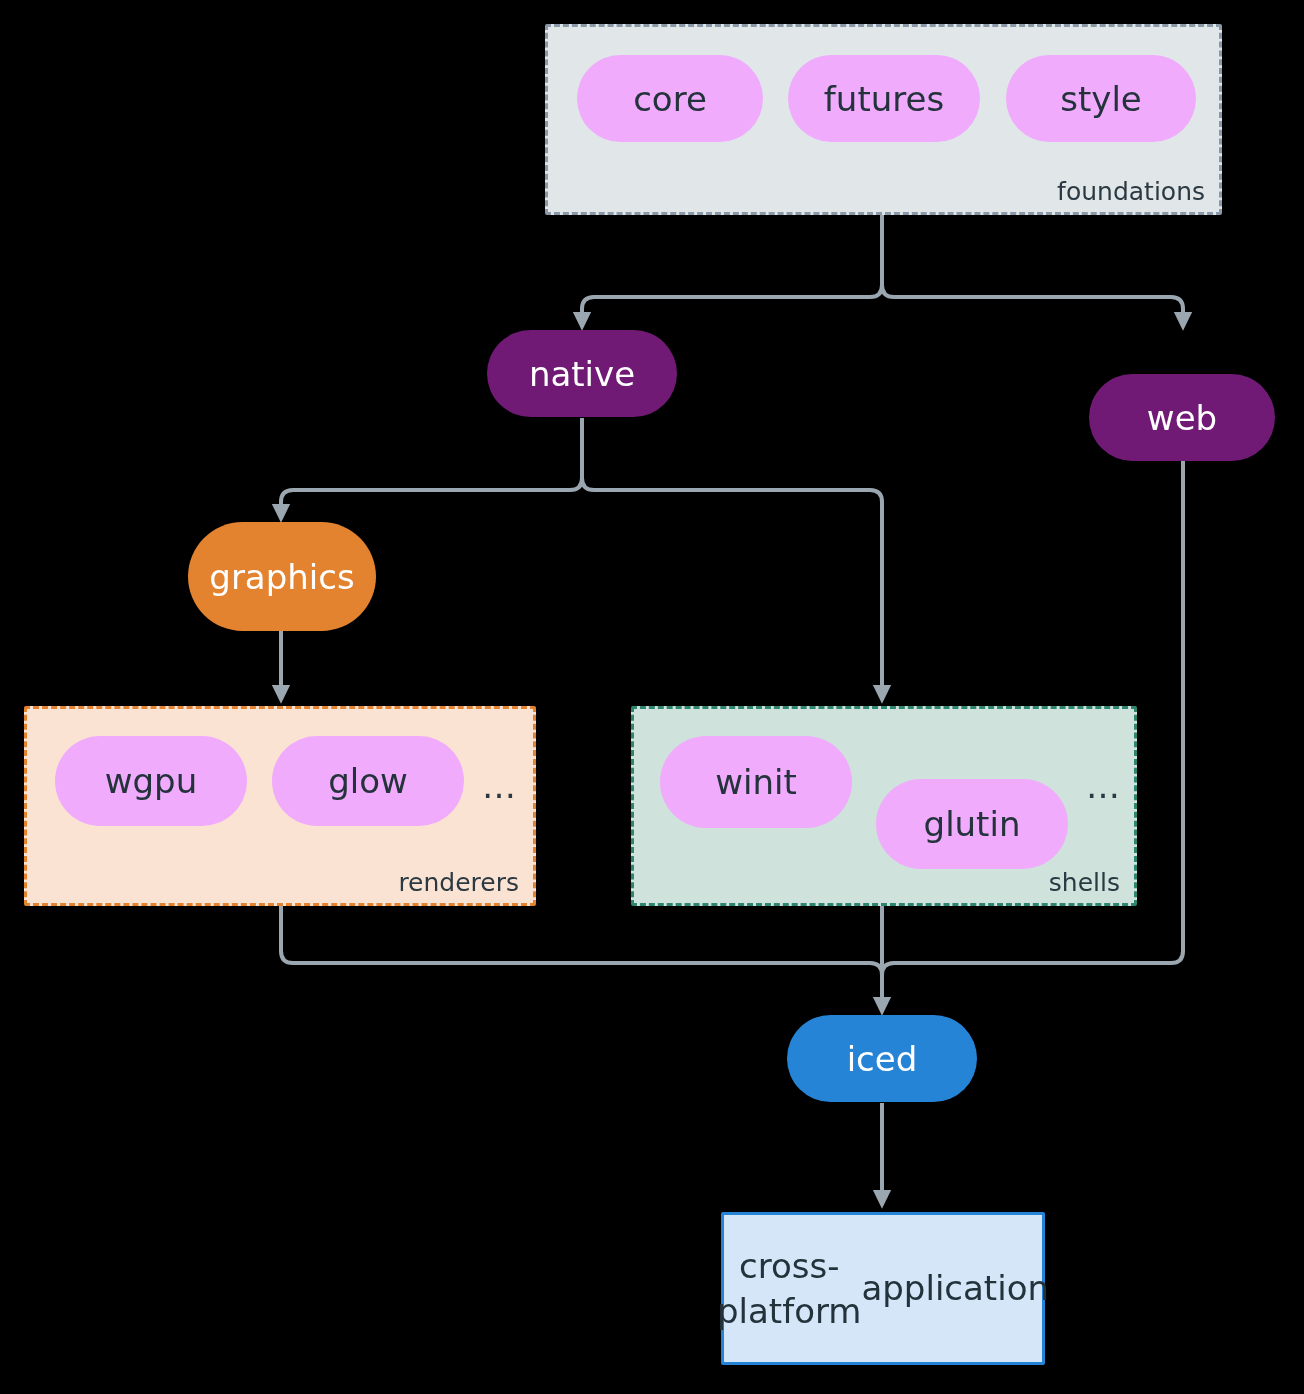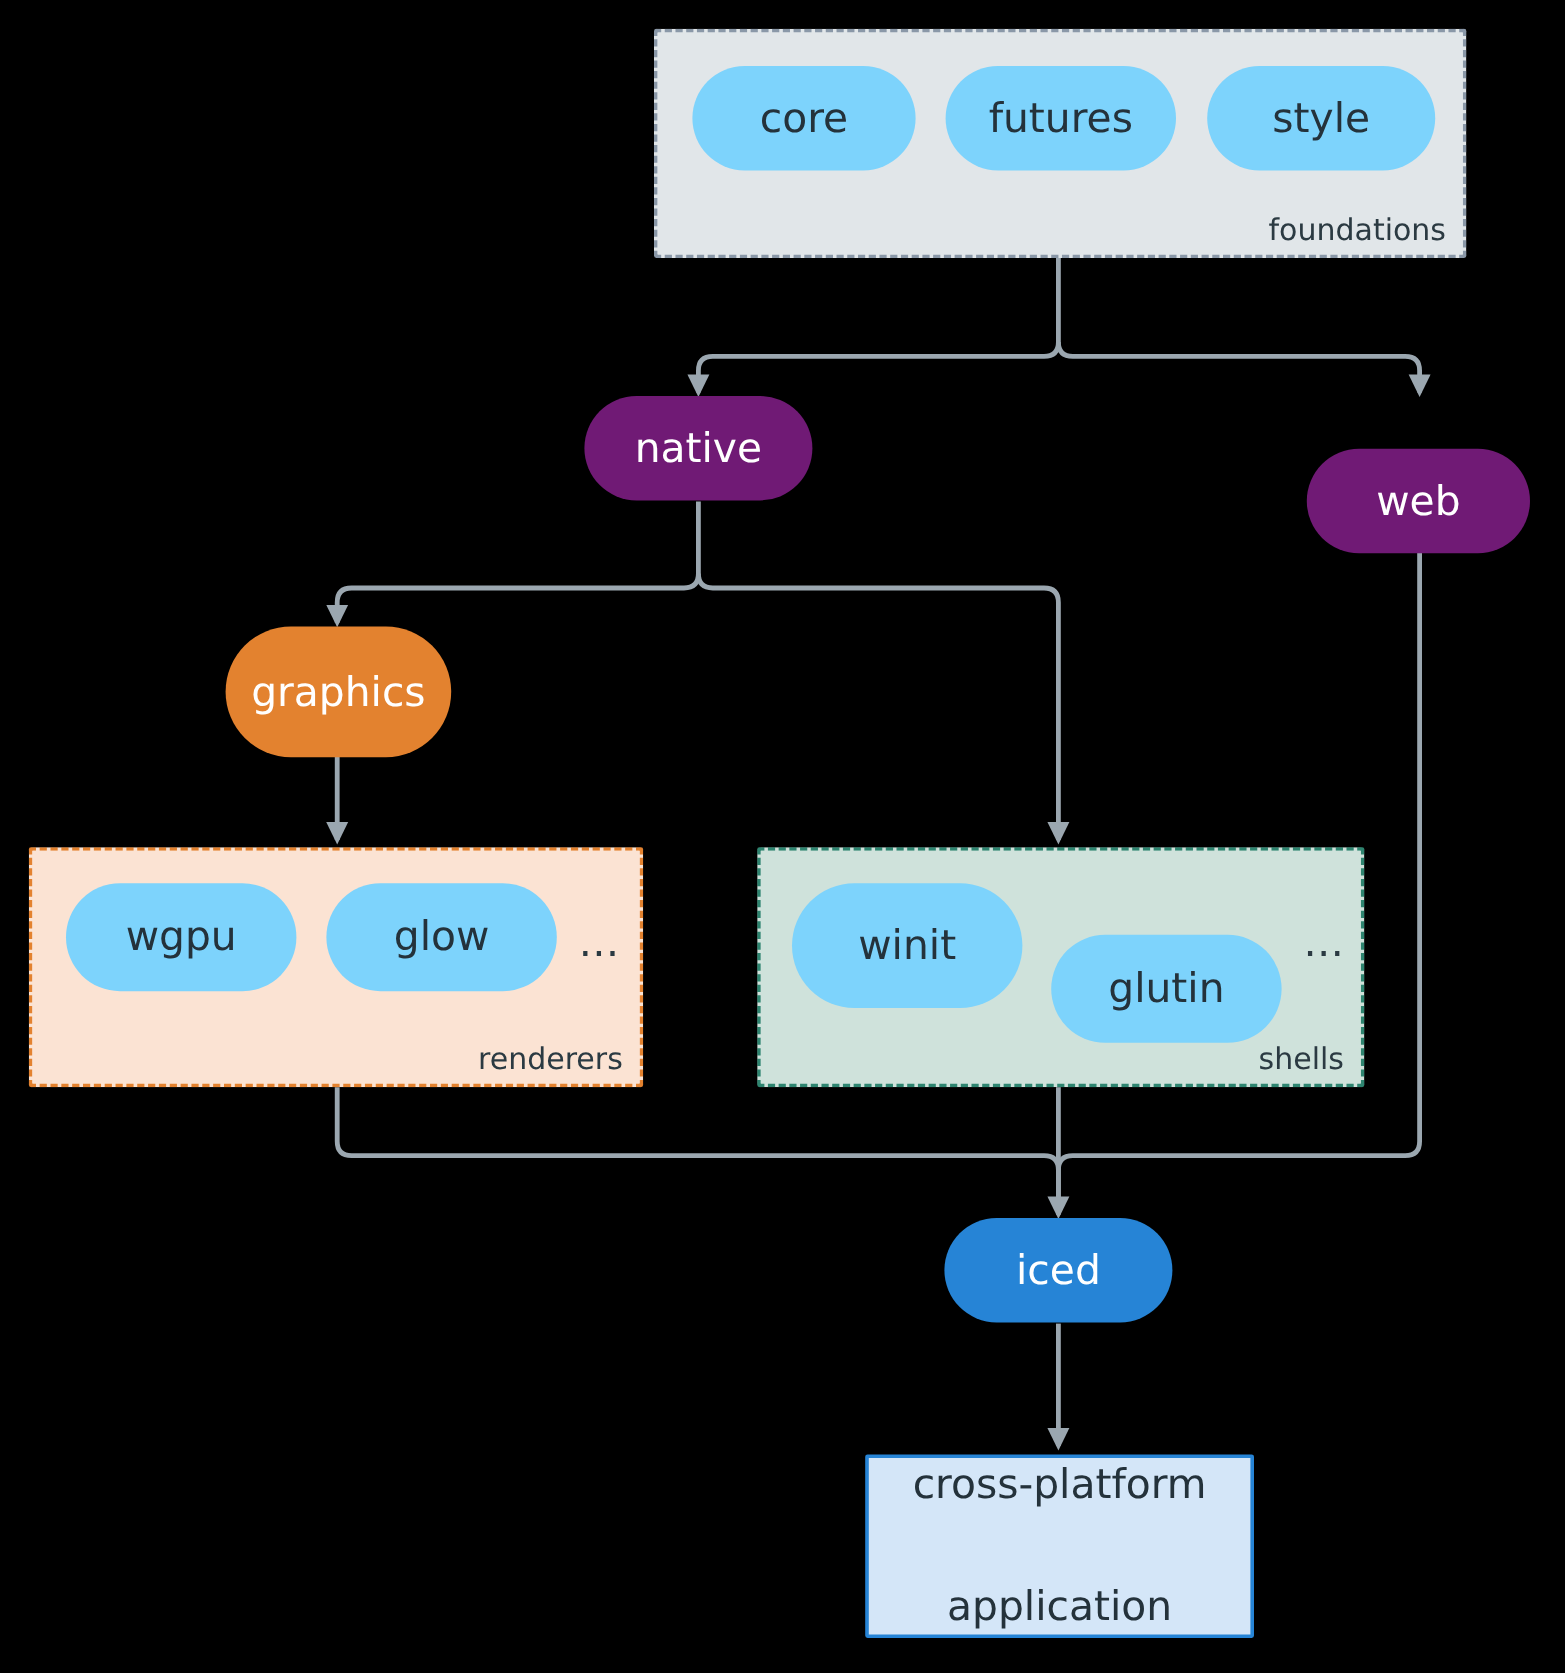--- a/index.html
+++ b/index.html
@@ -52,21 +52,21 @@
     font-size: 25px;
     color: #2B3A42;
     white-space: nowrap;
     line-height: 1;
   }
 
   
   .pill {
     position: absolute;
     box-sizing: border-box;
-    background: #7dd3fc;
+    background: #f0abfc;
     border-radius: 999px;
     display: flex;
     align-items: center;
     justify-content: center;
     color: #24323B;
     font-size: 34px;
     white-space: nowrap;
   }
   .ellipsis {
     position: absolute;
@@ -92,23 +92,23 @@
   .node-orange { background: #E3822F; }
   .node-blue   { background: #2684D6; }
 
   .boxnode {
     position: absolute;
     box-sizing: border-box;
     background: #D4E6F8;
     border: 3px solid #2684D6;
     border-radius: 2px;
     display: flex;
-    flex-direction: column;
+    flex-direction: row;
     align-items: center;
-    justify-content: space-between;
+    justify-content: center;
     color: #24323B;
     font-size: 34px;
     line-height: 1.32;
     text-align: center;
   }
 </style>
 </head>
 <body>
 
 <div id="canvas">
@@ -177,21 +177,21 @@
       <span>glow</span>
     </div>
 
     <div class="ellipsis" style="left:455px; top:60px;">…</div>
 
     <div class="group-label">renderers</div>
   </div>
 
   <div class="group group-shells" style="left:631px; top:706px; width:506px; height:200px;">
 
-    <div class="pill" style="left:26px; top:27px; width:192px; height:104px;">
+    <div class="pill" style="left:26px; top:27px; width:192px; height:92px;">
       <span>winit</span>
     </div>
 
     <div class="pill" style="left:242px; top:27px; width:192px; height:90px;margin-top:43px;">
       <span>glutin</span>
     </div>
 
     <div class="ellipsis" style="left:452px; top:60px;">…</div>
 
     <div class="group-label">shells</div>

